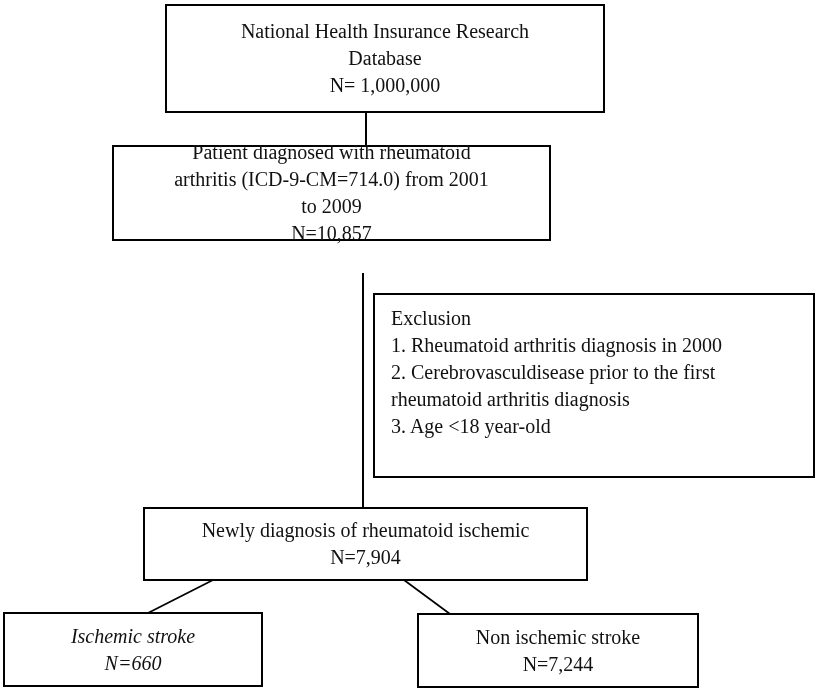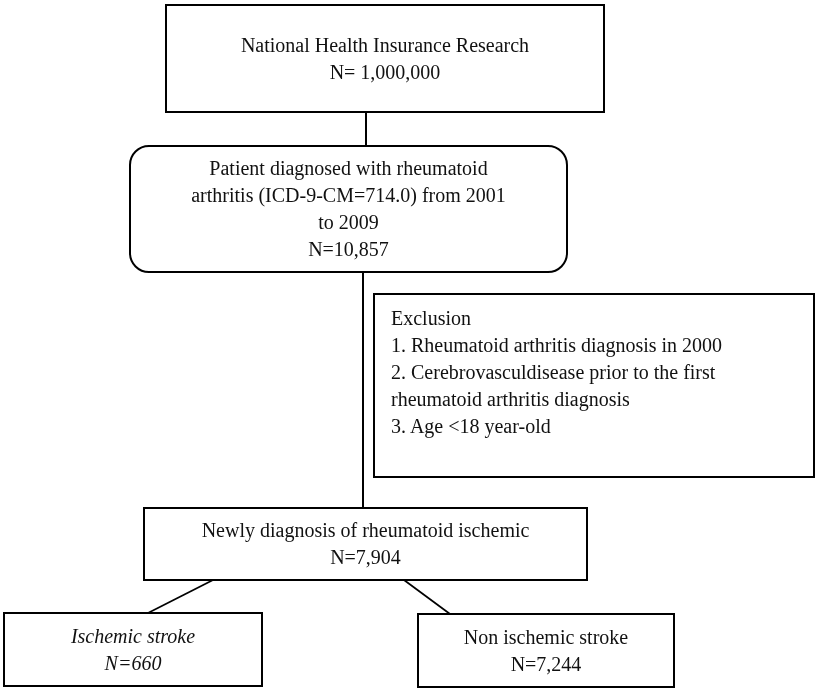--- a/index.html
+++ b/index.html
@@ -28,27 +28,27 @@
     border: 2px solid #000000;
     background: #ffffff;
     display: flex;
     flex-direction: column;
     justify-content: center;
     text-align: center;
     font-size: 20px;
     line-height: 27px;
   }
   #box-database      { left: 128px; top: 4px;   width: 440px; height: 109px; margin-left: 37px; }
-  #box-ra            { left: 129px; top: 145px; width: 439px; height: 128px; border-radius: 20px; }
+  #box-ra            { left: 112px; top: 145px; width: 439px; height: 96px; }
   #box-exclusion     { left: 373px; top: 293px; width: 442px; height: 185px;
                        text-align: left; justify-content: flex-start;
                        padding: 10px 10px 8px 16px; }
   #box-newly         { left: 143px; top: 507px; width: 445px; height: 74px; }
   #box-ischemic      { left: 3px;   top: 612px; width: 260px; height: 75px; font-style: italic; }
-  #box-non-ischemic  { left: 417px; top: 613px; width: 258px; height: 75px; }
+  #box-non-ischemic  { left: 417px; top: 613px; width: 282px; height: 75px; }
   .misspelled {
     text-decoration-style: wavy;
     text-decoration-color: #ff0000;
     text-decoration-thickness: 1px;
     text-underline-offset: 3px;
     text-decoration-skip-ink: none;
   }
 </style>
 </head>
 <body>
@@ -57,20 +57,21 @@
 
   <svg id="connector-svg" width="827" height="695" viewBox="0 0 827 695">
     <line x1="366" y1="113" x2="366" y2="146" stroke="#000000" stroke-width="1.8" shape-rendering="crispEdges"></line>
     <line x1="363" y1="273" x2="363" y2="508" stroke="#000000" stroke-width="1.8" shape-rendering="crispEdges"></line>
     <line x1="213" y1="580" x2="148" y2="613" stroke="#000000" stroke-width="1.7"></line>
     <line x1="404" y1="580" x2="450" y2="614" stroke="#000000" stroke-width="1.7"></line>
   </svg>
 
   <div class="box" id="box-database">
     <div>National Health Insurance Research</div>
+    <div>Database</div>
     <div>N= 1,000,000</div>
   </div>
 
   <div class="box" id="box-ra">
     <div>Patient diagnosed with rheumatoid</div>
     <div>arthritis (ICD-9-CM=714.0) from 2001</div>
     <div>to 2009</div>
     <div>N=10,857</div>
   </div>
 

